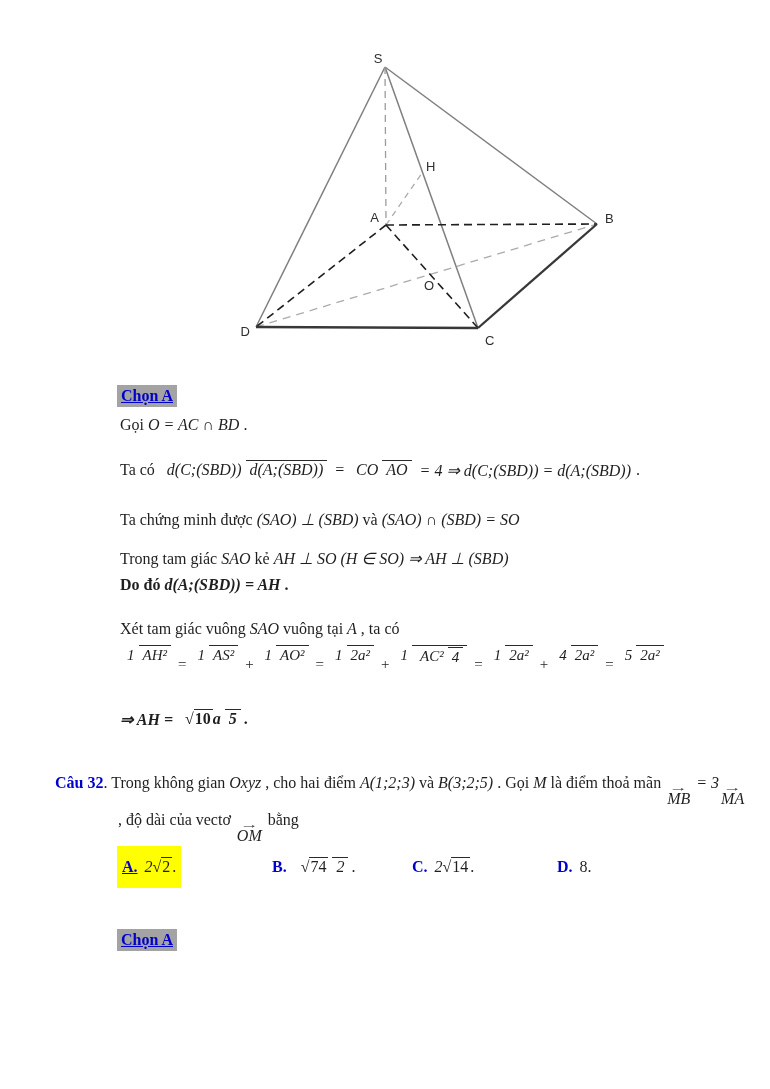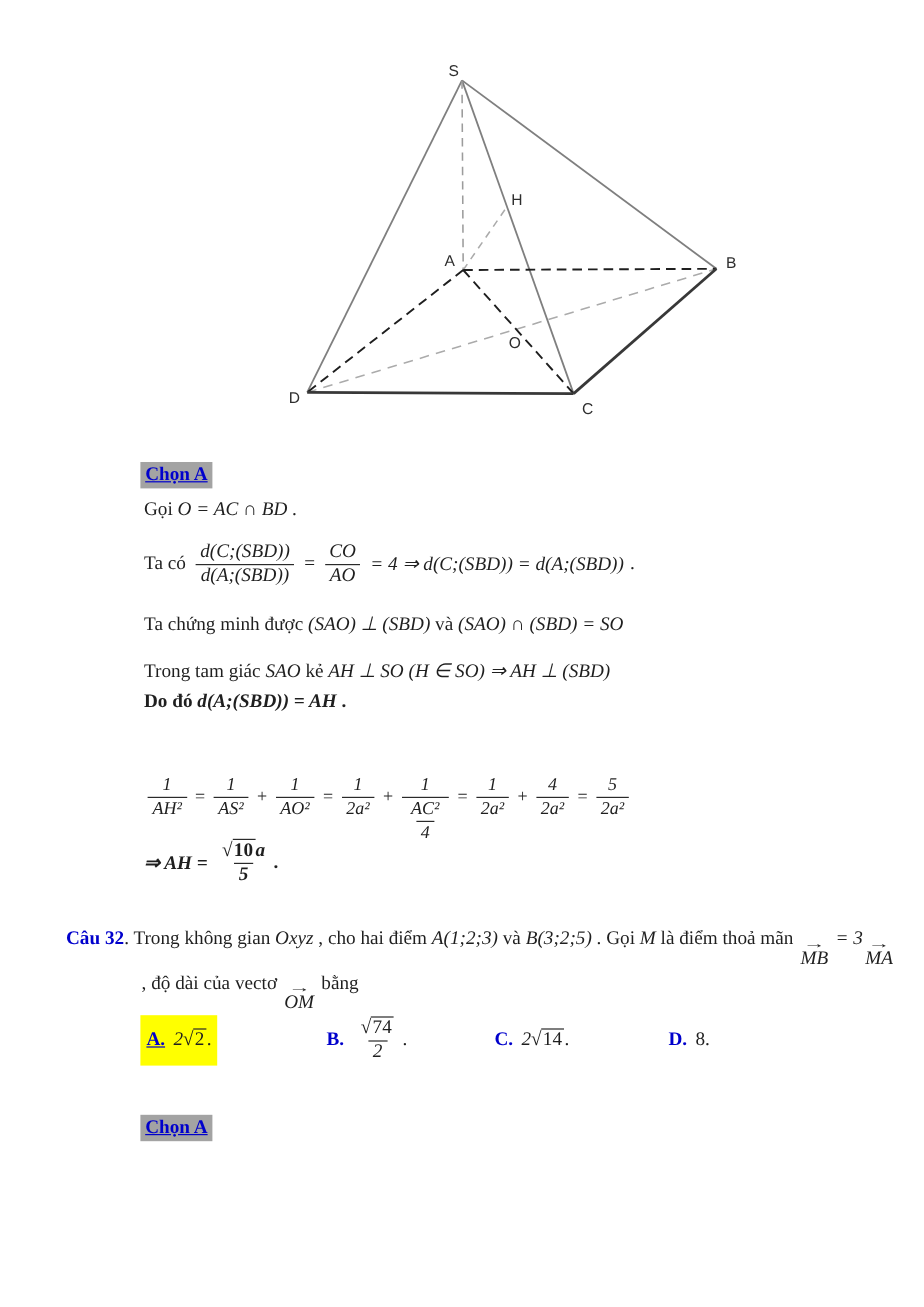--- a/index.html
+++ b/index.html
@@ -9,21 +9,21 @@
     overflow:hidden;
   }
   .abs { position:absolute; }
   .line { white-space:nowrap; }
   .line-flex { display:flex; align-items:center; white-space:nowrap; }
   .math { font-style:italic; }
   .gap-r { margin-right:5px; }
   .gap-l { margin-left:5px; }
 
   
-  .frac { display:inline-flex; flex-direction:column; align-items:center; text-align:center;
+  .frac { display:inline-flex; flex-direction:row; align-items:center; text-align:center;
           vertical-align:middle; margin:0 3px; line-height:1.18; }
   .frac > .num, .frac > .den { padding:0 4px; }
   .frac > .den { border-top:1.3px solid #2a2a2a; }
   .frac-inner { margin:0; }
   .frac-inner > .den { border-top:1.3px solid #2a2a2a; }
 
   
   .eqrow { display:flex; align-items:flex-start; font-size:15px; white-space:nowrap; }
   .eqrow .frac .num, .eqrow .frac .den { line-height:19px; }
   .eqrow .op { line-height:39px; margin:0 4px; }
@@ -112,20 +112,23 @@
   </div>
 
   <div class="abs line" style="left:120px; top:549px;">
     <span>Trong tam giác </span><span class="math">SAO</span><span> kẻ </span><span class="math">AH ⊥ SO (H ∈ SO) ⇒ AH ⊥ (SBD)</span>
   </div>
 
   <div class="abs line" style="left:120px; top:576px;font-weight:bold;">
     <span>Do đó </span><span class="math">d(A;(SBD)) = AH</span><span> .</span>
   </div>
 
+  <div class="abs line" style="left:120px; top:620px;">
+    <span>Xét tam giác vuông </span><span class="math">SAO</span><span> vuông tại </span><span class="math">A</span><span> , ta có</span>
+  </div>
 
   <div class="abs eqrow" style="left:120px; top:645px;">
     <span class="frac">
       <span class="num math">1</span>
       <span class="den math">AH²</span>
     </span>
     <span class="op">=</span>
     <span class="frac">
       <span class="num math">1</span>
       <span class="den math">AS²</span>

